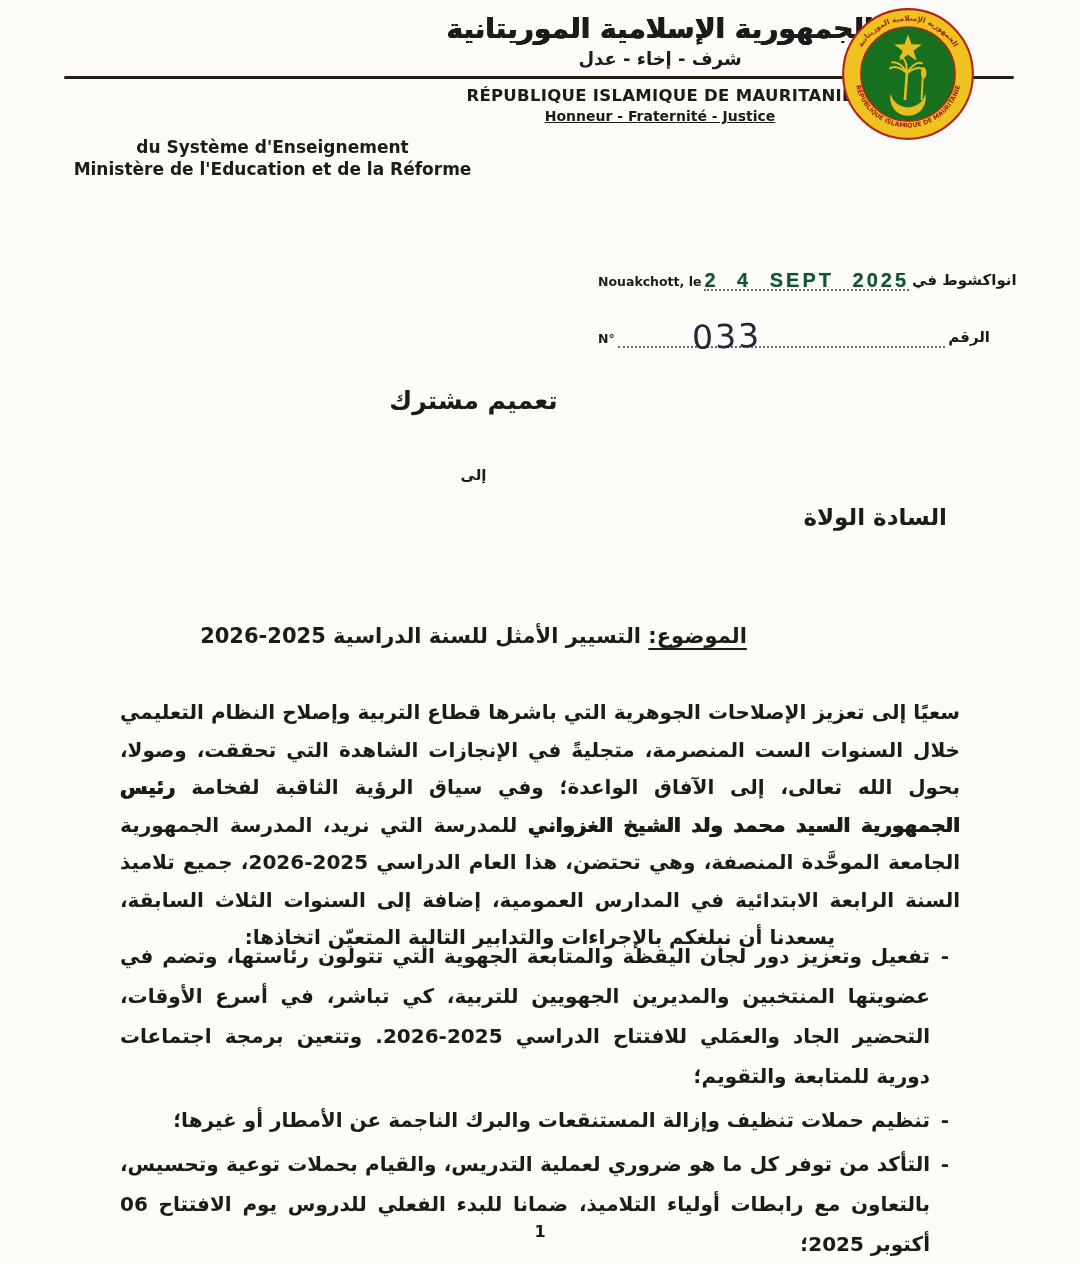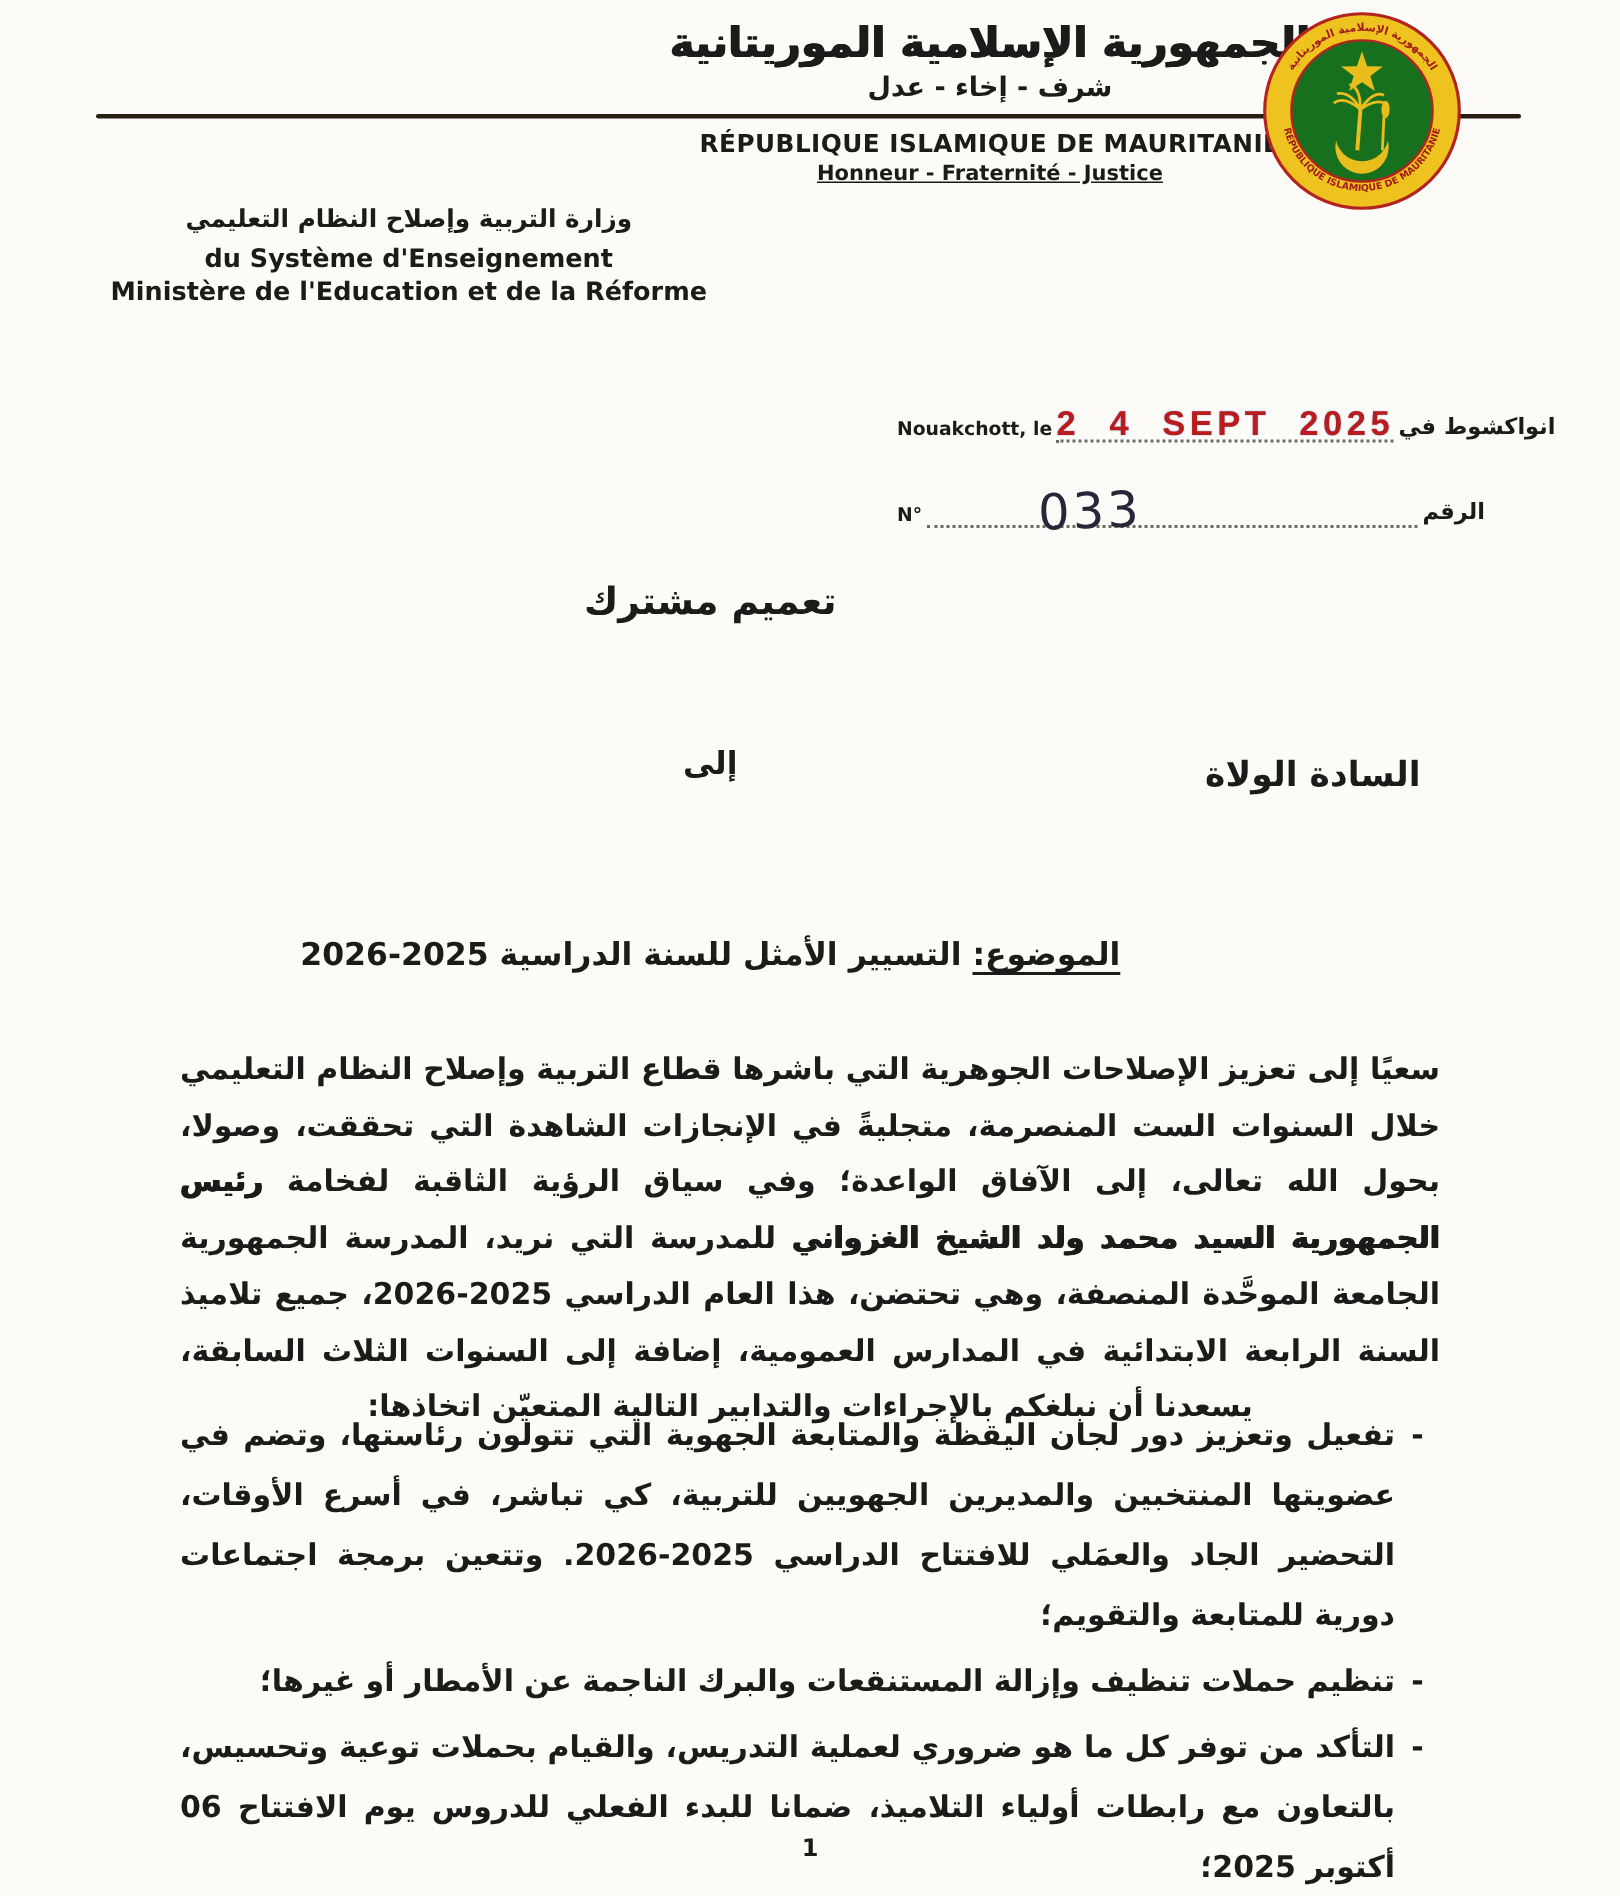--- a/index.html
+++ b/index.html
@@ -30,31 +30,31 @@
   .ministry.right{width:465px;}
   .ministry .ar{font-size:16.5px;font-weight:bold;direction:rtl;margin-bottom:7px;}
   .ministry .fr{font-size:17px;font-weight:bold;line-height:22px;}
   
   .refblock{position:absolute;top:234px;left:598px;width:392px;margin-top:32px;}
   .refrow{display:flex;align-items:flex-end;}
   .refrow .lbl-fr{font-size:12.5px;font-weight:bold;white-space:nowrap;padding-bottom:2px;}
   .refrow .lbl-ar{font-size:15px;font-weight:bold;white-space:nowrap;direction:rtl;padding-bottom:2px;}
   .dotzone{flex:1;border-bottom:2px dotted #6d6a62;text-align:center;margin:0 3px;min-height:10px;}
   .stamp{display:inline-block;font-family:"Liberation Sans",sans-serif;
-    font-size:23px;font-weight:bold;letter-spacing:3px;word-spacing:10px;
-    color:#b91c1c;text-shadow:0 0 1px rgba(35,54,174,.55);
+    font-size:20px;font-weight:bold;letter-spacing:3px;word-spacing:10px;
+    color:#14532d;text-shadow:0 0 1px rgba(35,54,174,.55);
     position:relative;top:3px;white-space:nowrap;}
   .refrow.numrow{margin-top:16px;}
   .handnum{display:inline-block;font-size:33px;font-weight:normal;color:#27273a;
     letter-spacing:2px;transform:rotate(-2deg) translateX(-55px);
     position:relative;top:8px;}
   
   .cline{position:absolute;left:0;width:947px;text-align:center;direction:rtl;}
   .doctype{top:386px;font-size:25px;font-weight:bold;}
-  .tolabel{top:466px;font-size:21px;font-weight:bold;margin-top:31px;}
+  .tolabel{top:466px;font-size:15px;font-weight:bold;}
   .recipient{top:504px;font-size:23px;font-weight:bold;text-align:right;}
   .subject{top:624px;font-size:21px;font-weight:bold;}
   .subject .u{text-decoration:underline;text-underline-offset:5px;text-align:right;}
   
   .bodytext{position:absolute;top:694px;left:120px;width:840px;
     direction:rtl;text-align:justify;text-align-last:center;
     font-size:20px;font-weight:bold;line-height:37.5px;}
   .xbold{text-shadow:.5px 0 0 currentColor,-.5px 0 0 currentColor;}
   .bullets{position:absolute;top:936px;left:120px;width:840px;direction:rtl;
     font-size:20px;font-weight:bold;line-height:40px;}
@@ -100,21 +100,20 @@
         <textPath href="#arcTop" startOffset="50%">الجمهورية الإسلامية الموريتانية</textPath>
       </text>
       <text font-size="6" font-weight="bold" fill="#a01d1a" text-anchor="middle">
         <textPath href="#arcBot" startOffset="50%">RÉPUBLIQUE ISLAMIQUE DE MAURITANIE</textPath>
       </text>
     </svg>
   </div>
 
   <div class="ministries">
     <div class="ministry left">
-      <div class="ar">وزارة التربية وإصلاح النظام التعليمي</div>
       <div class="fr">du Système d'Enseignement</div>
       <div class="fr">Ministère de l'Education et de la Réforme</div>
     </div>
   </div>
 
   <div class="refblock">
     <div class="refrow">
       <span class="lbl-fr">Nouakchott, le</span>
       <span class="dotzone"><span class="stamp">2 4 SEPT 2025</span></span>
       <span class="lbl-ar">انواكشوط في</span>

